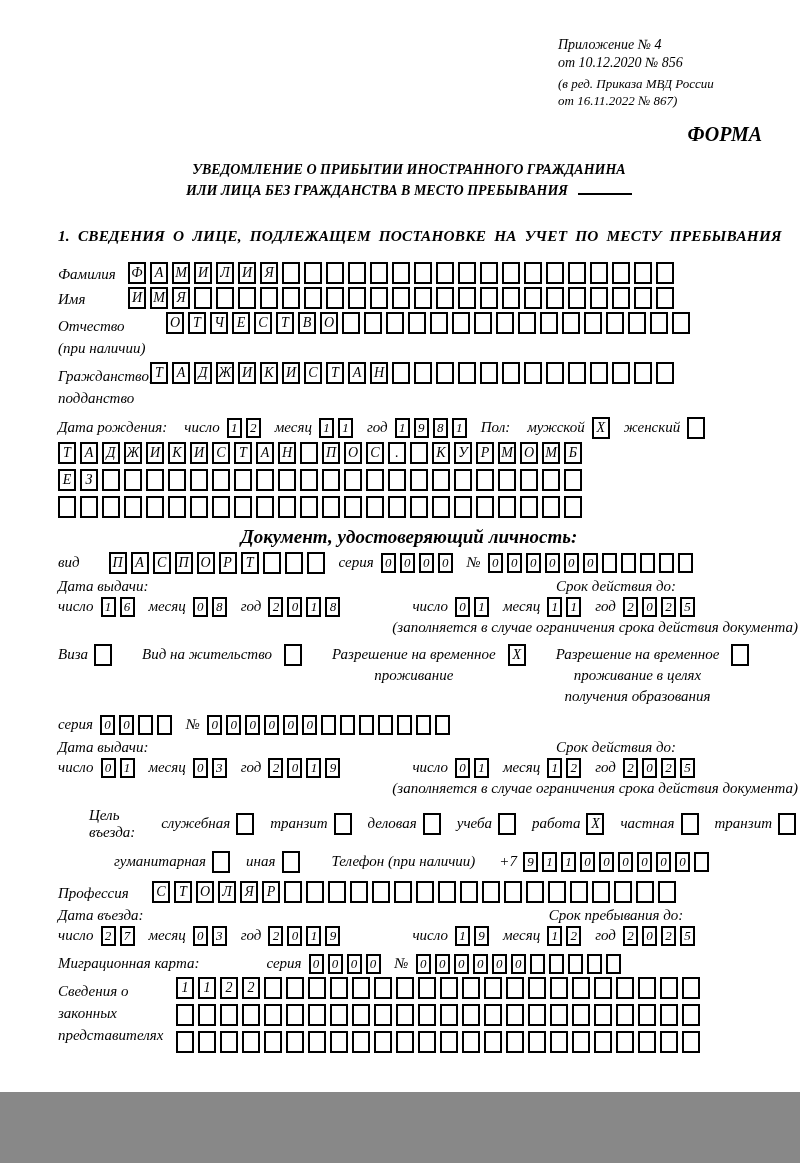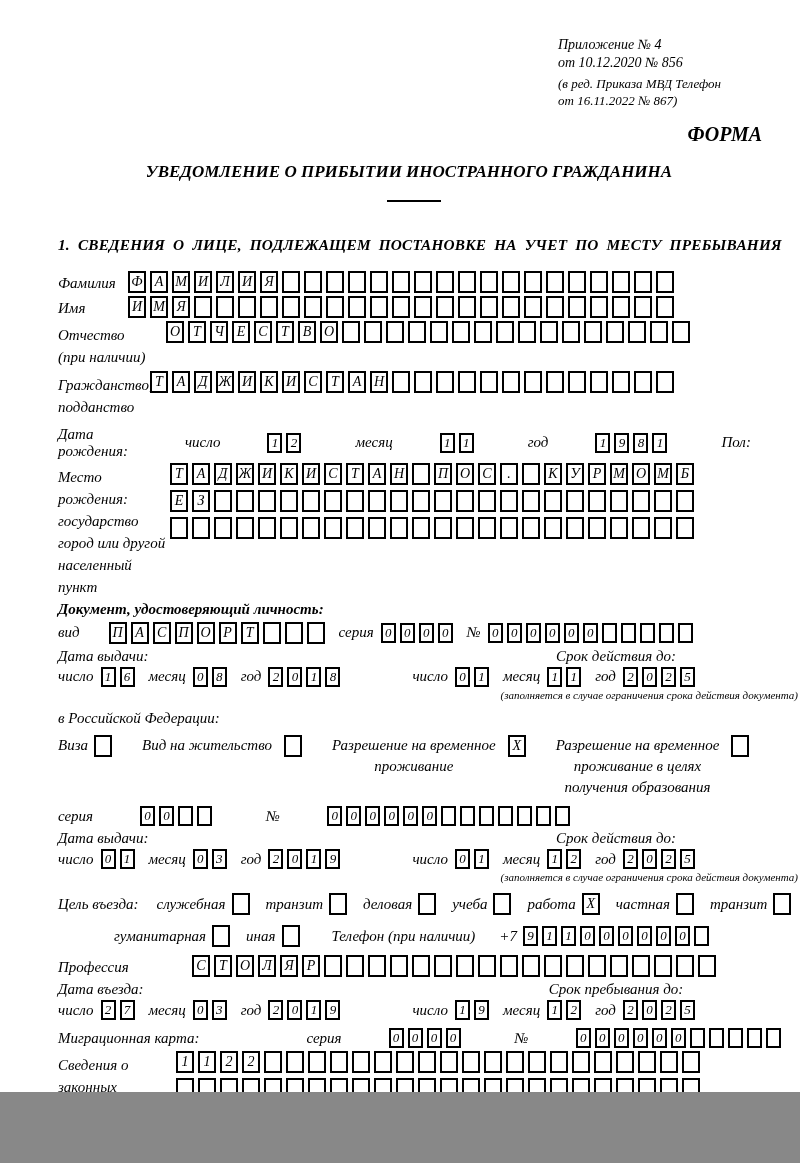--- a/index.html
+++ b/index.html
@@ -9,80 +9,80 @@
     font-family:"Liberation Serif","DejaVu Serif",serif;
     font-size:15px; overflow:hidden; position:relative;
     padding:36px 0 0 58px; margin:0 auto;font-style:italic;
   }
   .content { width:742px; }
   
   .annex { margin-left:500px; font-size:14px; line-height:1.32; }
   .annex .note { font-size:13px; margin-top:2px; }
   .annex .note + .note { margin-top:0; }
   .forma { font-weight:bold; font-size:20px; text-align:right; margin:14px 38px 0 0; }
-  .title { text-align:center; font-weight:bold; font-size:17px; line-height:1.45; margin:14px 40px 0 0; }
+  .title { text-align:center; font-weight:bold; font-size:14px; line-height:1.45; margin:14px 40px 0 0; }
   .tline { display:inline-block; width:54px; border-bottom:2px solid #000; margin-left:10px; }
   .section { font-weight:bold; font-size:15.3px; margin-top:26px; word-spacing:4px; letter-spacing:0.2px; }
   
   .rows { margin-top:17px; }
   .hrow { display:flex; align-items:flex-start; margin-bottom:3px; flex-wrap:nowrap; }
   .flabel { flex:none; padding-top:3px; line-height:19px; }
   .w70 { width:70px; } .w106 { width:108px; } .w90 { width:92px; } .w112 { width:112px; } .w118 { width:118px; } .w92 { width:94px; }
   .stack div { line-height:22px; }
   .boxes { display:flex; flex-wrap:nowrap; flex:none; }
   .box {
     width:18px; height:22px; border:2px solid #000; margin-right:4px;
     display:inline-flex; align-items:center; justify-content:center;
     font-size:14px; flex:none; background:#fff;
   }
   .sm { width:15px; height:20px; font-size:13px; margin-right:4px; }
   .vrows > .boxes { margin-bottom:5px; }
   
   .ig { display:flex; align-items:center; flex-wrap:nowrap; }
   .ig .lbl { margin:0 7px 0 10px; }
   .ig .lbl:first-child { margin-left:0; }
-  .mt { margin-top:8px;gap:40px; }
-  .center-bold { font-weight:bold; text-align:left; margin:2px 40px 4px 0; font-size:15px; }
+  .mt { margin-top:8px; }
+  .center-bold { font-weight:bold; text-align:center; margin:2px 40px 4px 0; font-size:19px; }
   .dheads { display:flex; margin-top:4px; }
   .dh-left { width:438px; }
   .dh-right { width:240px; text-align:center; }
   .dvals { display:flex; align-items:center; margin-top:2px; }
   .g-right { margin-left:68px; }
-  .note-right { font-size:11px; text-align:right; margin:2px 0 6px 0; width:740px; }
+  .note-right { font-size:15px; text-align:right; margin:2px 0 6px 0; width:740px; }
   .intro { margin-top:6px; line-height:1.5; }
   
   .opts { display:flex; align-items:flex-start; margin-top:4px; }
   .opt { display:flex; align-items:flex-start; margin-right:26px; }
   .opt:last-child { margin-right:0; }
   .opt .olabel { line-height:21px; padding-top:2px; }
   .opt .center { text-align:center; }
   .opt .boxes { margin-left:12px; margin-top:2px; }
   
-  .purpose { display:flex; align-items:center; margin-top:10px; }
+  .purpose { display:flex; align-items:center; margin-top:10px;margin-left:31px; }
   .purpose .plabel { margin:0 6px 0 12px; }
   .purpose .plabel.first { margin-left:0; }
   .indent56 { margin-left:56px; }
 </style>
 </head>
 <body>
 
 <div class="page">
 
   <div class="annex">
     <div>Приложение № 4</div>
     <div>от 10.12.2020 № 856</div>
-    <div class="note">(в ред. Приказа МВД Телефон</div>
+    <div class="note">(в ред. Приказа МВД России</div>
     <div class="note">от 16.11.2022 № 867)</div>
   </div>
 
   <div class="forma">ФОРМА</div>
 
   <div class="title">
     <div>УВЕДОМЛЕНИЕ О ПРИБЫТИИ ИНОСТРАННОГО ГРАЖДАНИНА</div>
-    <div><span class="tline"></span></div>
+    <div><span>ИЛИ ЛИЦА БЕЗ ГРАЖДАНСТВА В МЕСТО ПРЕБЫВАНИЯ</span><span class="tline"></span></div>
   </div>
 
   <div class="section content">1. СВЕДЕНИЯ О ЛИЦЕ, ПОДЛЕЖАЩЕМ ПОСТАНОВКЕ НА УЧЕТ ПО МЕСТУ ПРЕБЫВАНИЯ</div>
 
   <div class="rows content">
 
     <div class="hrow">
       <span class="flabel w70">Фамилия</span>
       <span class="boxes">
           <span class="box">Ф</span>
@@ -234,26 +234,20 @@
       <span class="boxes">
           <span class="box">X</span>
         </span>
       <span class="lbl">женский</span>
       <span class="boxes">
           <span class="box"></span>
         </span>
     </div>
 
     <div class="hrow">
-      <div class="flabel w112 stack">
-        <div>Место рождения:</div>
-        <div>государство</div>
-        <div>город или другой</div>
-        <div>населенный пункт</div>
-      </div>
       <div class="vrows">
         <span class="boxes">
             <span class="box">Т</span>
             <span class="box">А</span>
             <span class="box">Д</span>
             <span class="box">Ж</span>
             <span class="box">И</span>
             <span class="box">К</span>
             <span class="box">И</span>
             <span class="box">С</span>
@@ -407,21 +401,20 @@
         <span class="boxes">
             <span class="box sm">2</span>
             <span class="box sm">0</span>
             <span class="box sm">2</span>
             <span class="box sm">5</span>
           </span>
       </div>
     </div>
     <div class="note-right">(заполняется в случае ограничения срока действия документа)</div>
 
-    <div class="intro">в Российской Федерации:</div>
 
     <div class="opts">
       <div class="opt">
         <span class="olabel">Виза</span>
         <span class="boxes" style="margin-left:6px">
             <span class="box"></span>
           </span>
       </div>
       <div class="opt">
         <span class="olabel">Вид на жительство</span>

